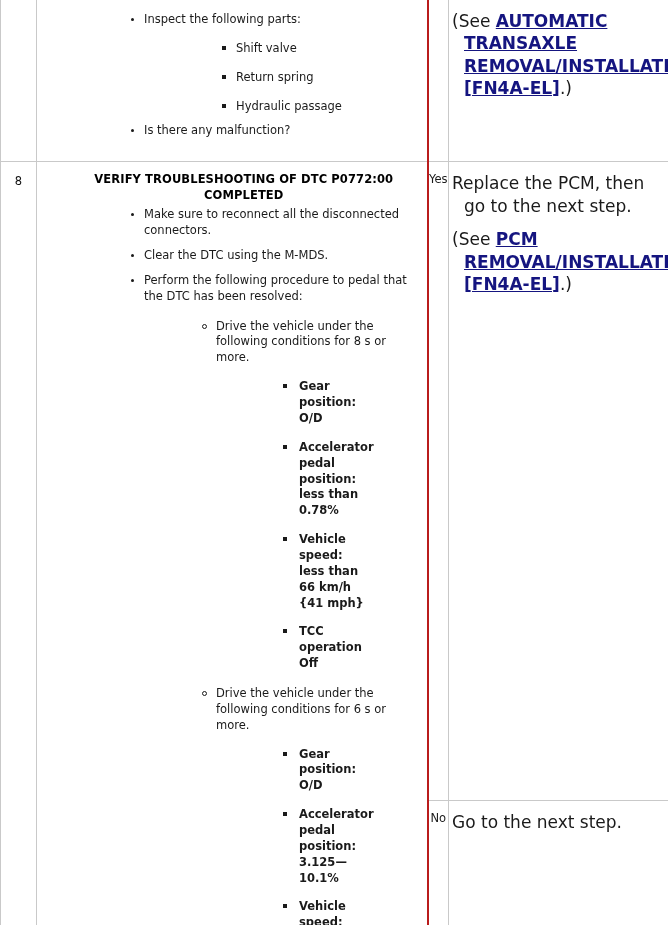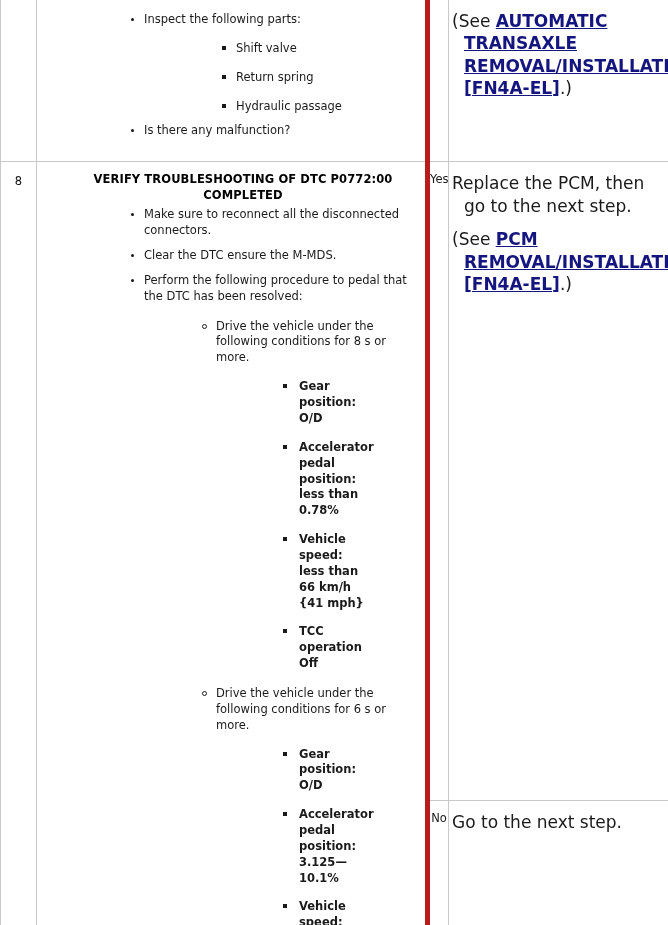--- a/index.html
+++ b/index.html
@@ -47,21 +47,21 @@
   .cell-step {
     border-left: 1px solid #c9c9c9;
     border-right: 1px solid #c9c9c9;
     text-align: center;
     padding-top: 12px;
     font-size: 11.5px;
     color: #111;
   }
 
   .cell-body {
-    border-right: 5px solid #b91c1c;
+    border-right: 2px solid #b91c1c;
     padding: 10px 14px 12px 8px;
   }
 
   .cell-yn {
     border-right: 1px solid #c9c9c9;
     padding: 10px 0 6px 0;
     text-align: center;
     font-size: 11.5px;
     white-space: nowrap;
   }
@@ -233,21 +233,21 @@
 
         <td class="cell-body" rowspan="2">
 
           <div class="head-bold">VERIFY TROUBLESHOOTING OF DTC P0772:00 COMPLETED</div>
 
           <ul class="lvl1">
             <li>
               <span>Make sure to reconnect all the disconnected connectors.</span>
             </li>
             <li>
-              <span>Clear the DTC ensure the M-MDS.</span>
+              <span>Clear the DTC using the M-MDS.</span>
             </li>
             <li>
               <span>Perform the following procedure to pedal that the DTC has been resolved:</span>
 
               <ul class="lvl2ci">
 
                 <li>
                   <span>Drive the vehicle under the following conditions for 8 s or more.</span>
                   <ul class="lvl3">
                     <li><span>Gear position: O/D</span></li>

